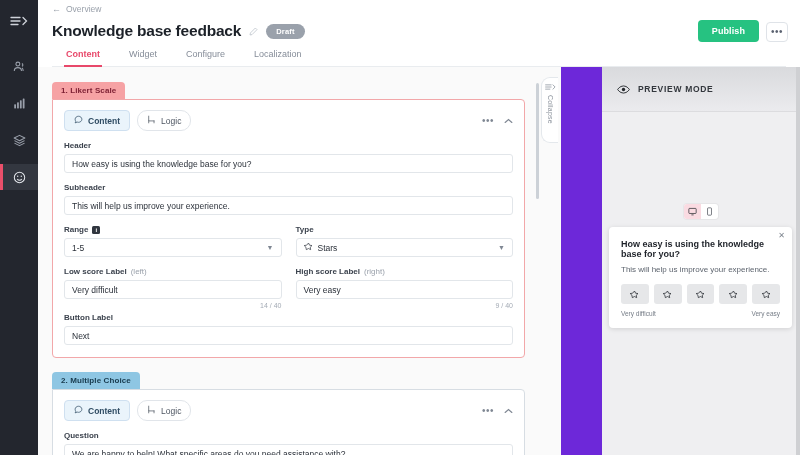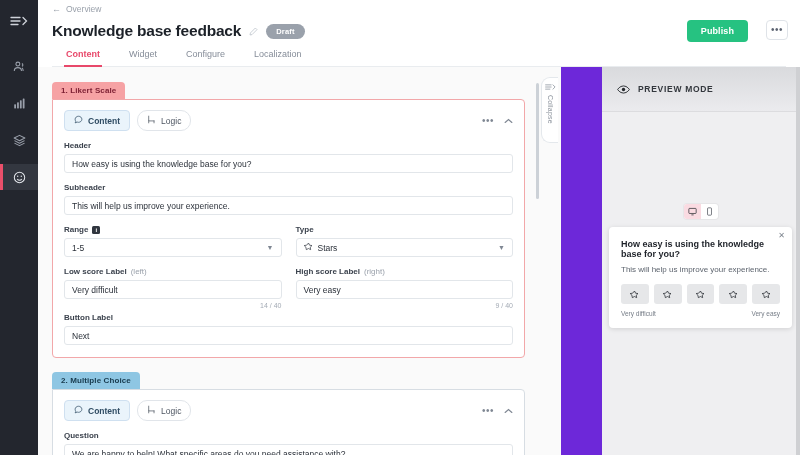--- a/index.html
+++ b/index.html
@@ -52,21 +52,21 @@
   .topbar { position:relative; padding: 4px 14px 0 14px; background:#fff; flex:0 0 auto; }
   .crumb { display:flex; align-items:center; gap:5px; color:#9aa1ab; font-size:8.5px; }
   .crumb-arrow { font-size:9px; line-height:1; }
   .title-row { display:flex; align-items:center; gap:8px; margin-top:8px; }
   .page-title { font-size:15.5px; font-weight:700; color:#1c2128; letter-spacing:-.2px; }
   .pencil { color:#b8bec7; display:flex; align-items:center; }
   .status-badge {
     background:#9aa1ab; color:#fff; font-size:7.5px; font-weight:700;
     padding: 3px 10px; border-radius: 9px; letter-spacing:.2px;
   }
-  .topright { position:absolute; right:12px; top:20px; display:flex; align-items:flex-start; gap:18px; }
+  .topright { position:absolute; right:12px; top:20px; display:flex; align-items:flex-end; gap:7px; }
   .btn-publish {
     background:#26c281; color:#fff; border:none; font-size:9px; font-weight:600;
     padding: 6px 14px; border-radius: 4px; cursor:pointer; letter-spacing:.1px;
   }
   .btn-more {
     width:22px; height:20px; border:1px solid #dfe3e8; border-radius:4px; background:#fff;
     color:#5b6270; font-size:10px; display:flex; align-items:center; justify-content:center; cursor:pointer;
     letter-spacing:.5px; line-height:1;
   }
 

